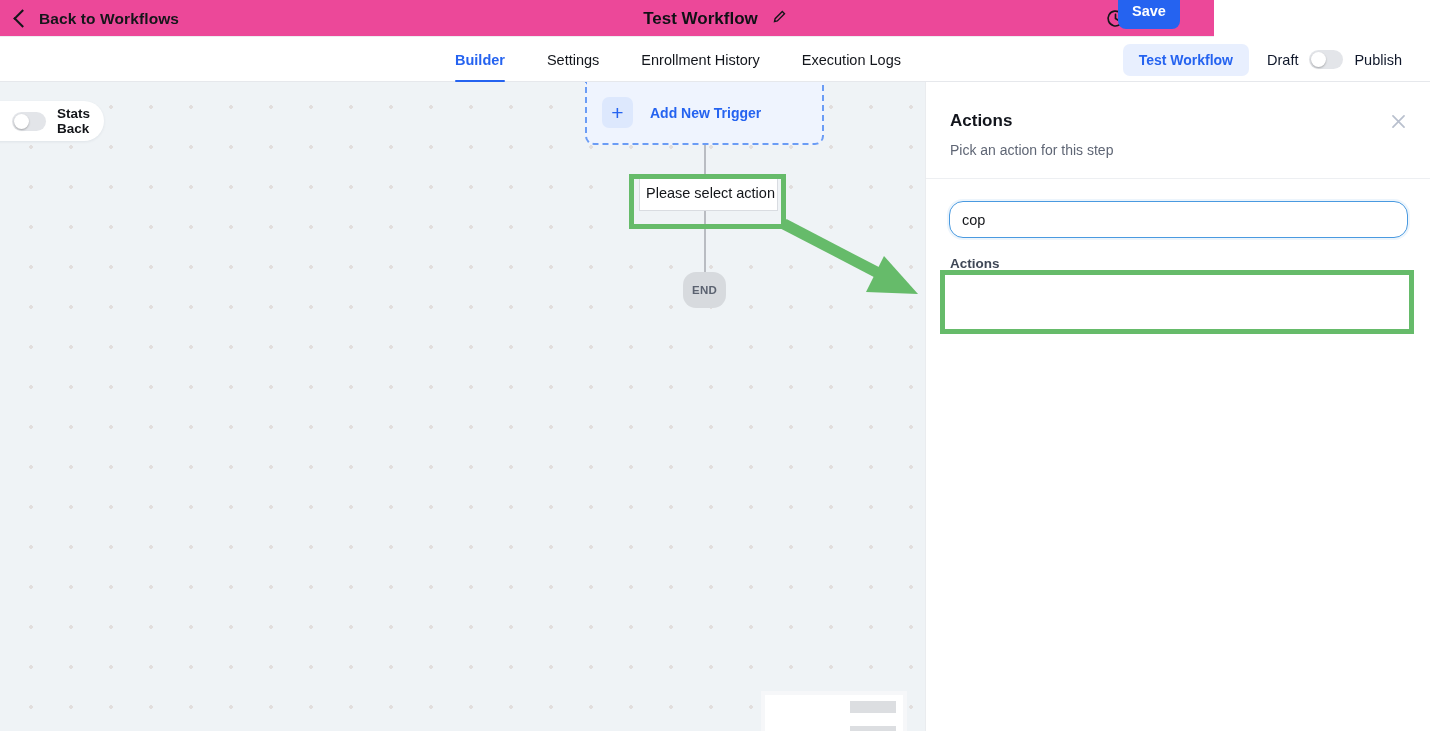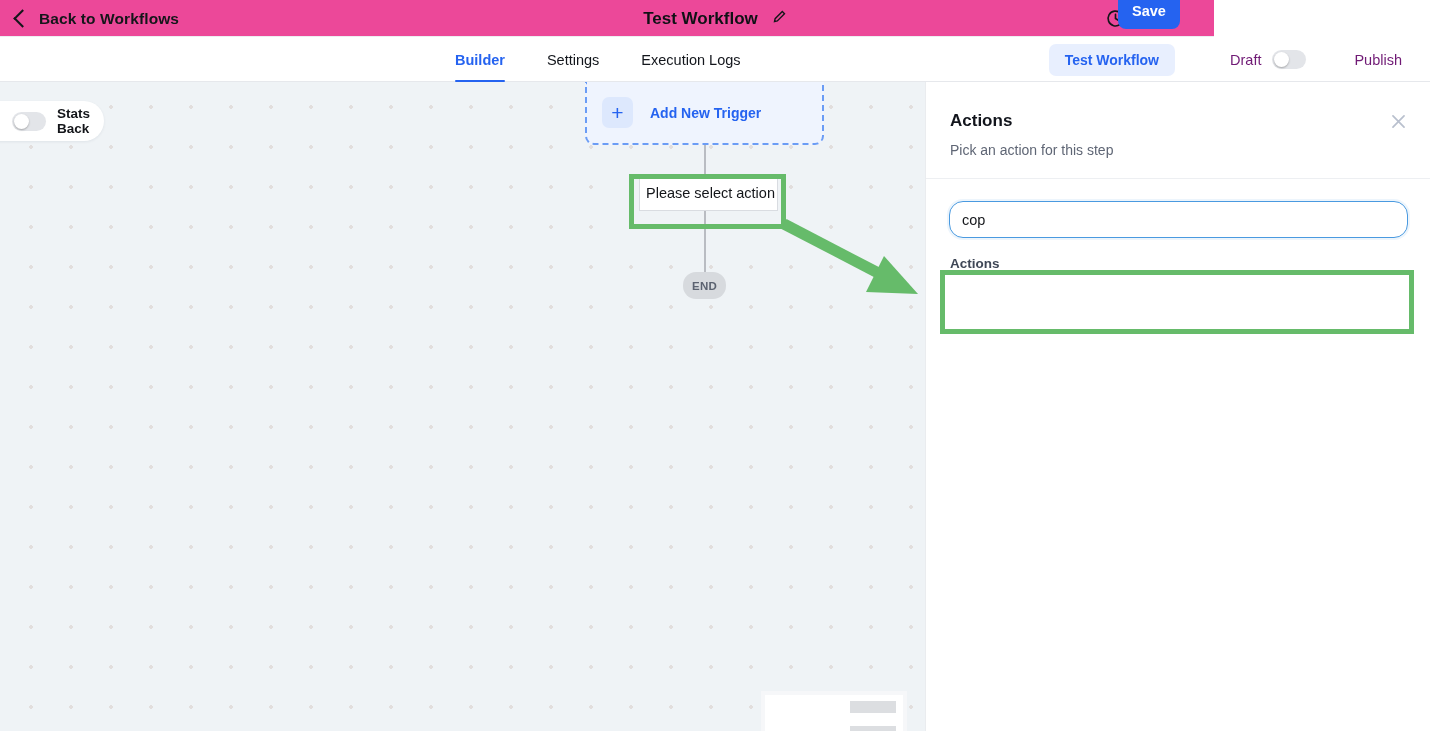--- a/index.html
+++ b/index.html
@@ -67,21 +67,21 @@
   .tabbar-right {
     position: absolute; right: 28px; top: 0; height: 45px;
     display: flex; align-items: center; gap: 18px;
   }
   .test-wf-pill {
     background: #e8effe; color: #2563f0; font-size: 14px; font-weight: bold;
     padding: 8px 16px; border-radius: 7px; border: none; cursor: pointer;
     font-family: "Liberation Sans", sans-serif;
   }
   .pub-group { display: flex; align-items: center; gap: 11px; }
-  .pub-label { font-size: 14.5px; color: #701a75; margin-left: 37px; }
+  .pub-label { font-size: 14.5px; color: #0f172a; }
   .toggle {
     width: 34px; height: 19px; border-radius: 11px; background: #e3e5e9;
     position: relative; cursor: pointer; flex: none;
   }
   .toggle .knob {
     position: absolute; top: 2px; left: 2px; width: 15px; height: 15px;
     border-radius: 50%; background: #ffffff;
     box-shadow: 0 1px 2px rgba(0,0,0,.28);
   }
 
@@ -119,21 +119,21 @@
   .conn-b { position: absolute; left: 704px; top: 144px; width: 1.6px; height: 50px; background: #b9bcc2; }
 
   .action-node {
     position: absolute; left: 639px; top: 93px; width: 139px; height: 36px;
     background: #ffffff; border: 1px solid #d9dce1;
     display: flex; align-items: center; padding-left: 6px;
   }
   .action-node-label { font-size: 14.5px; color: #14161a; white-space: nowrap; }
 
   .end-node {
-    position: absolute; left: 683px; top: 190px; width: 43px; height: 27px;
+    position: absolute; left: 683px; top: 190px; width: 43px; height: 36px;
     background: #d7dade; border-radius: 13px;
     display: flex; align-items: center; justify-content: center;
   }
   .end-label { font-size: 11.5px; font-weight: bold; color: #5b6270; letter-spacing: .3px; }
 
   
   .skeleton-card {
     position: absolute; left: 765px; top: 613px; width: 138px; height: 40px;
     background: #ffffff; box-shadow: 0 0 0 4px #f6f7f9;
   }
@@ -208,20 +208,21 @@
       </svg>
     </div>
 
     <button class="save-btn">Save</button>
   </div>
 
   <div class="tabbar">
     <div class="tabs">
       <div class="tab active">Builder</div>
       <div class="tab">Settings</div>
+      <div class="tab">Enrollment History</div>
       <div class="tab">Execution Logs</div>
     </div>
     <div class="tabbar-right">
       <button class="test-wf-pill">Test Workflow</button>
       <div class="pub-group">
         <span class="pub-label">Draft</span>
         <div class="toggle">
           <span class="knob"></span>
         </div>
         <span class="pub-label">Publish</span>

